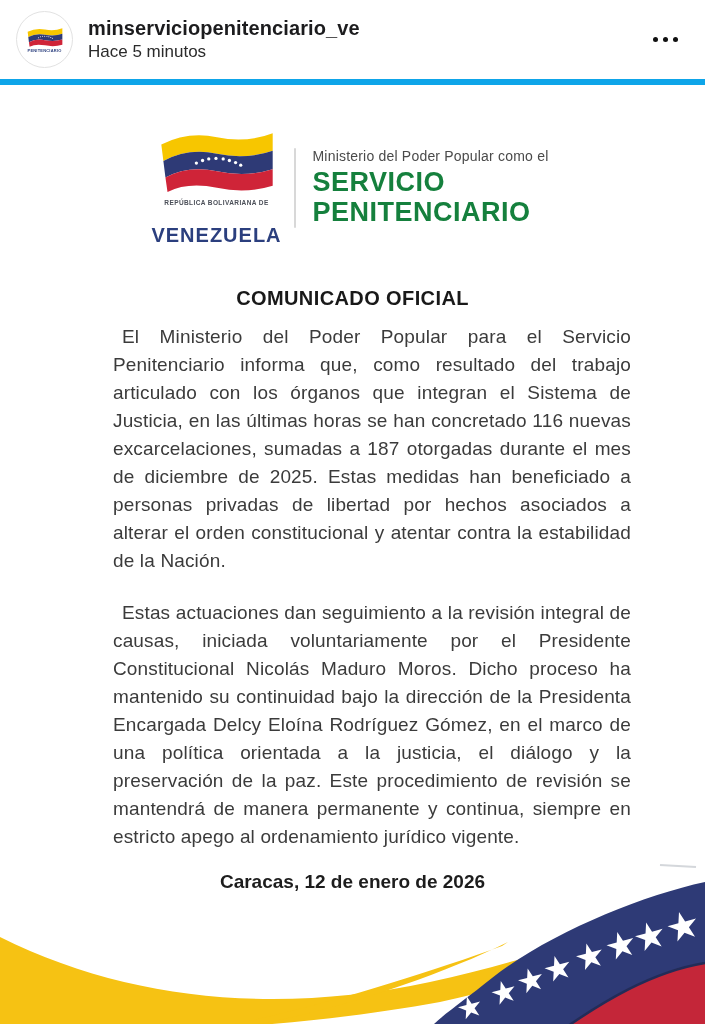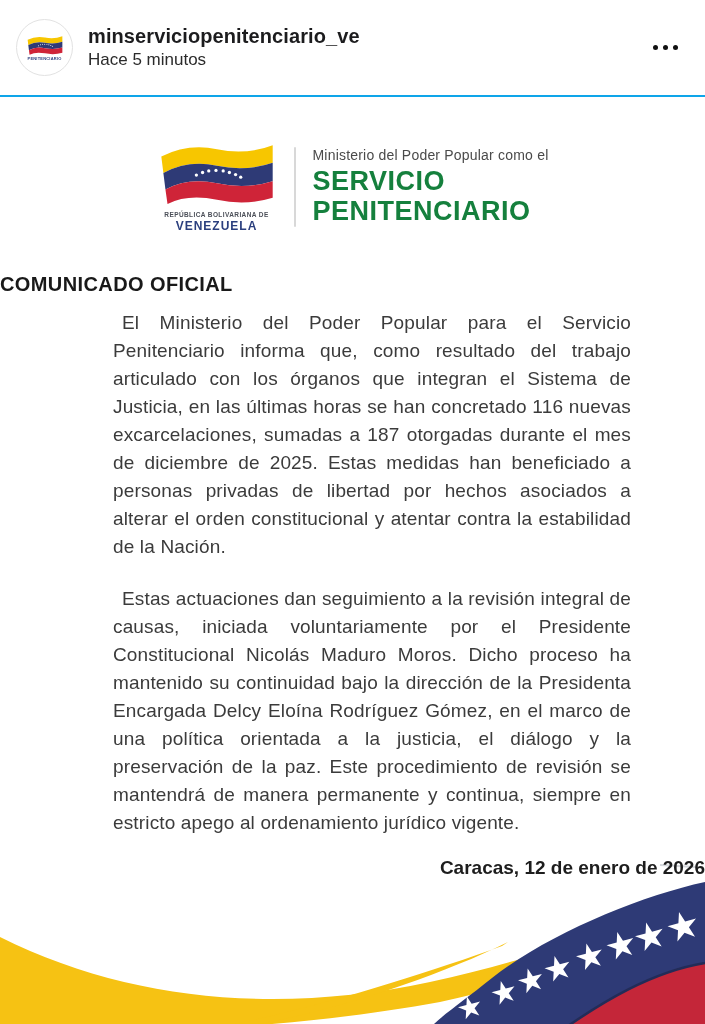--- a/index.html
+++ b/index.html
@@ -1,52 +1,52 @@
 <!DOCTYPE html>
 <html><head>
 <meta charset="utf-8">
 <style>
   * { margin:0; padding:0; box-sizing:border-box; }
   html,body { width:705px; height:1024px; background:#fff; overflow:hidden;
     font-family:"Liberation Sans", sans-serif; }
   .page { position:relative; width:705px; height:1024px; background:#fff; overflow:hidden; }
 
   
-  .post-header { position:relative; height:97px; border-bottom:2px solid #0ea5e9;
+  .post-header { position:relative; height:85px; border-bottom:6px solid #0ea5e9;
     display:flex; align-items:center; padding:0 20px 0 16px; background:#fff; }
   .avatar { width:57px; height:57px; border-radius:50%; border:1px solid #e2e2e2;
     background:#fff; display:flex; flex-direction:column; align-items:center;
     justify-content:center; overflow:hidden; flex:0 0 auto; cursor:pointer; }
   .avatar svg { display:block; }
   .avatar-label { font-size:4px; font-weight:bold; color:#2b3f7e; letter-spacing:.2px; line-height:1; margin-top:1px; }
   .header-texts { margin-left:15px; flex:1 1 auto; min-width:0; }
   .username { font-size:20px; font-weight:700; color:#1c1c1e; letter-spacing:.1px; cursor:pointer; }
   .timestamp { font-size:17px; color:#2b2b2b; margin-top:2px; }
   .more-btn { width:40px; height:30px; display:flex; align-items:center; justify-content:center;
     cursor:pointer; border:none; background:transparent; }
   .ellipsis { width:5px; height:5px; border-radius:50%; background:#111; display:inline-block;
     box-shadow:10px 0 0 #111, 20px 0 0 #111; margin-right:20px; }
 
   
   .letterhead { margin-top:43px; display:flex; justify-content:center; align-items:center; gap:17px; }
   .flag-block { display:flex; flex-direction:column; align-items:center; width:120px; }
   .country-caption { font-size:6.5px; font-weight:700; color:#4b4f58; letter-spacing:.4px; margin-top:5px; }
-  .country-name { font-size:12px; font-weight:800; color:#2b3f7e; letter-spacing:1px; margin-top:1px; }
+  .country-name { font-size:20px; font-weight:800; color:#2b3f7e; letter-spacing:1px; margin-top:18px; }
   .lh-divider { width:2px; height:80px; background:#d8d8d8; border-radius:1px; }
   .ministry-block { display:flex; flex-direction:column; }
   .ministry-line { font-size:14px; color:#4a4a4a; letter-spacing:.2px; margin-bottom:3px; }
   .service-line { font-size:27px; font-weight:800; color:#15803d; letter-spacing:.5px; line-height:1.12; }
 
   
-  .doc-title { font-size:20px; font-weight:800; color:#191919;
+  .doc-title { text-align:center; font-size:20px; font-weight:800; color:#191919;
     letter-spacing:.4px; margin-top:40px; }
   .doc-body { padding:0 74px; margin-top:13px; position:relative; z-index:2; }
   .doc-body p { font-size:19px; line-height:28px; color:#3b3b3b; text-align:justify;
     text-indent:9px; letter-spacing:.15px; margin-bottom:24px;margin-left:39px; }
-  .dateline { text-align:right; font-size:19px; font-weight:800; color:#1d1d1d;
+  .dateline { text-align:center; font-size:19px; font-weight:800; color:#1d1d1d;
     margin-top:-4px; position:relative; z-index:2; }
 
   
   .ribbon { position:absolute; left:0; bottom:0; width:705px; height:170px; z-index:1; }
 </style>
 </head>
 <body>
 
 <div class="page">
 

